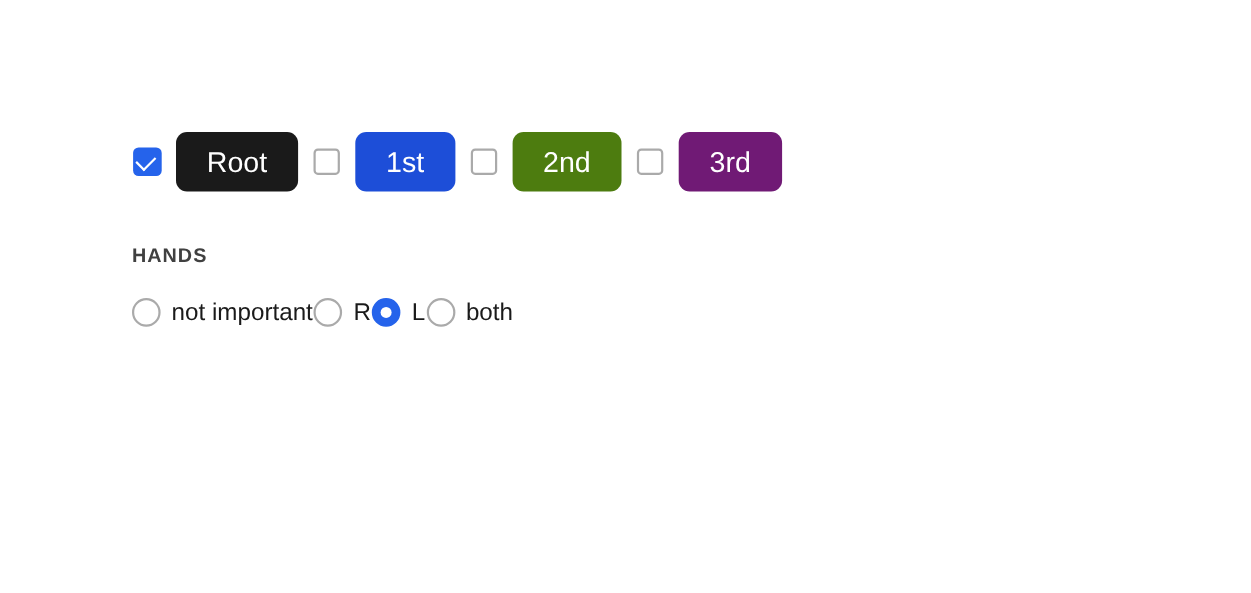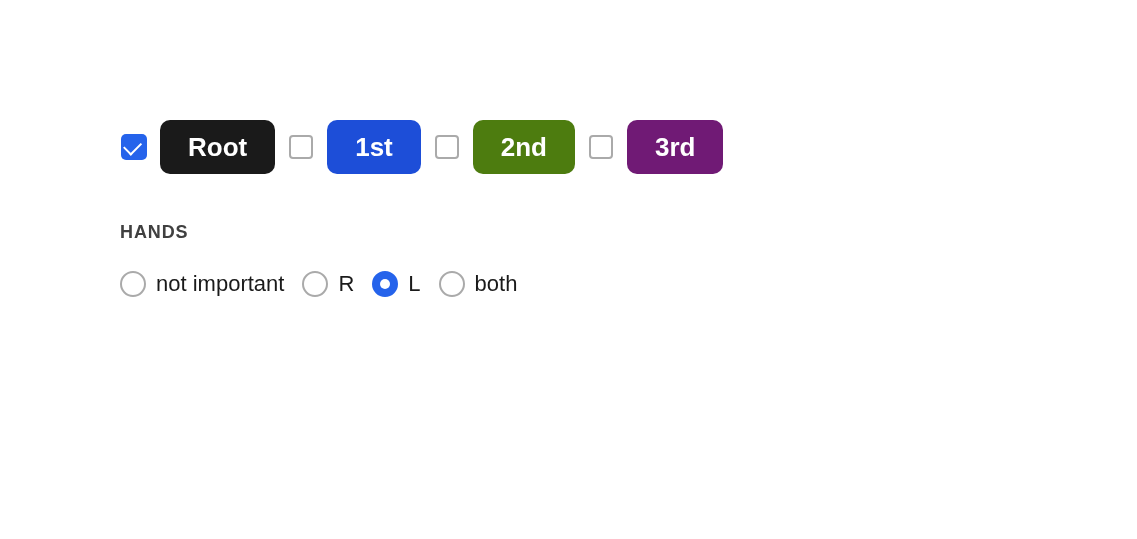--- a/index.html
+++ b/index.html
@@ -75,21 +75,21 @@
       border-radius: 4px;
       background: #ffffff;
     }
 
     .inversion-btn {
       padding: 14px 28px;
       border-radius: 10px;
       border: none;
       cursor: pointer;
       font-size: 26px;
-      font-weight: 700;
+      font-weight: 400;
       color: #ffffff;
       line-height: 1;
     }
 
     .btn-root {
       background-color: #1a1a1a;
     }
 
     .btn-1st {
       background-color: #1d4ed8;
@@ -108,21 +108,21 @@
       font-size: 18px;
       font-weight: 800;
       color: #404040;
       letter-spacing: 0.05em;
       margin-bottom: 28px;
       text-transform: uppercase;
     }
 
     .hands-row {
       display: flex;
-      gap: 18px;
+      gap: 1px;
     }
 
     .radio-option {
       display: flex;
       align-items: center;
       gap: 10px;
       cursor: pointer;
     }
 
     .radio-circle {

